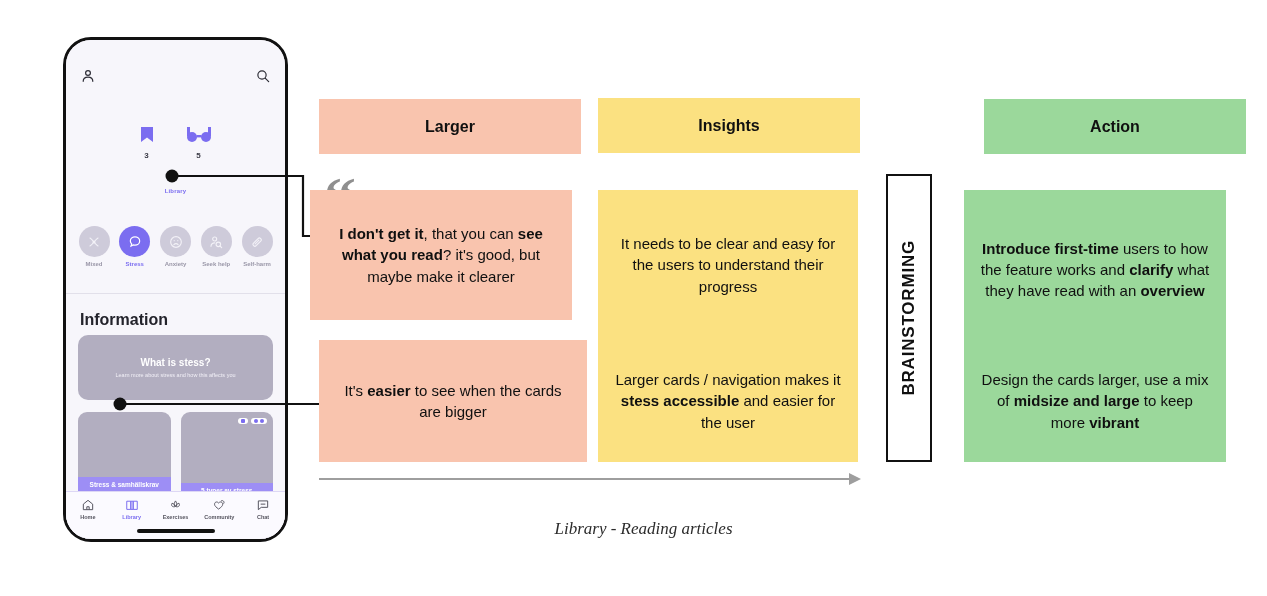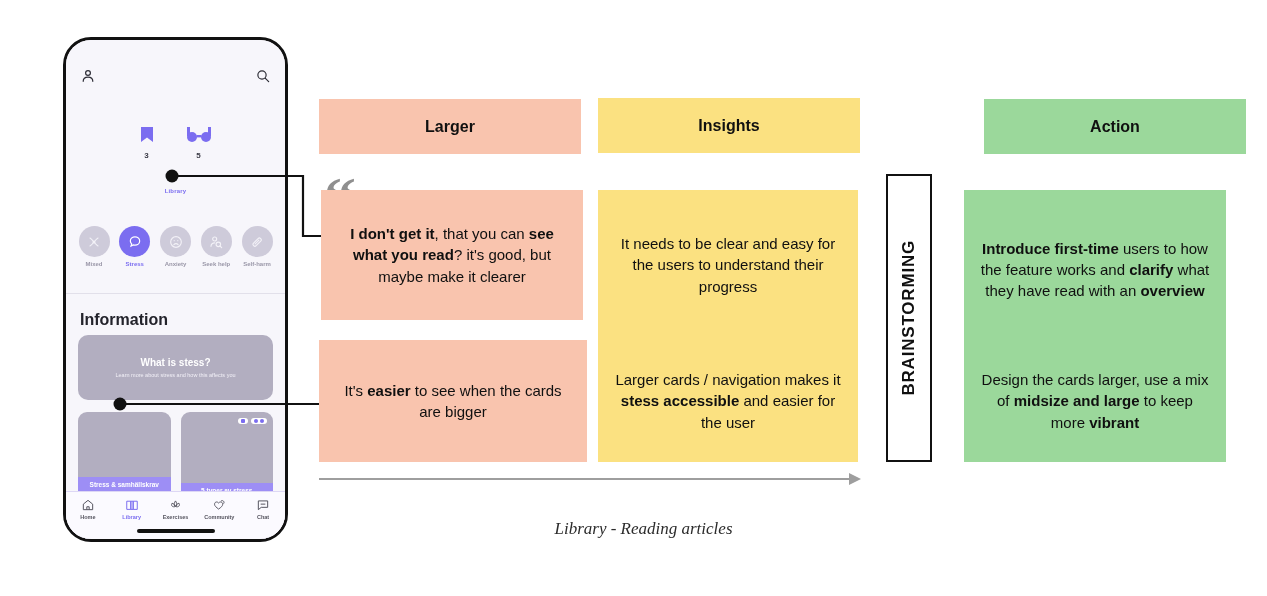--- a/index.html
+++ b/index.html
@@ -311,21 +311,21 @@
     align-items: center;
     justify-content: center;
     text-align: center;
     font-size: 15px;
     line-height: 1.42;
     color: #101010;
     padding: 10px 14px;
   }
   .note b { font-weight: 700; }
 
-  #note-comment-1 { left: 321px; top: 190px; width: 262px; height: 130px; background: #f9c4ae; }
+  #note-comment-1 { left: 310px; top: 190px; width: 262px; height: 130px; background: #f9c4ae; }
   #note-comment-2 { left: 319px; top: 340px; width: 268px; height: 122px; background: #f9c4ae; }
   #note-insight-1 { left: 598px; top: 190px; width: 260px; height: 150px; background: #fbe181; }
   #note-insight-2 { left: 598px; top: 340px; width: 260px; height: 122px; background: #fbe181; }
   #note-action-1 { left: 964px; top: 190px; width: 262px; height: 159px; background: #9bd89b; }
   #note-action-2 { left: 964px; top: 340px; width: 262px; height: 122px; background: #9bd89b; }
 
   .quote-mark {
     position: absolute;
     font-family: "Liberation Serif", serif;
     font-size: 64px;

